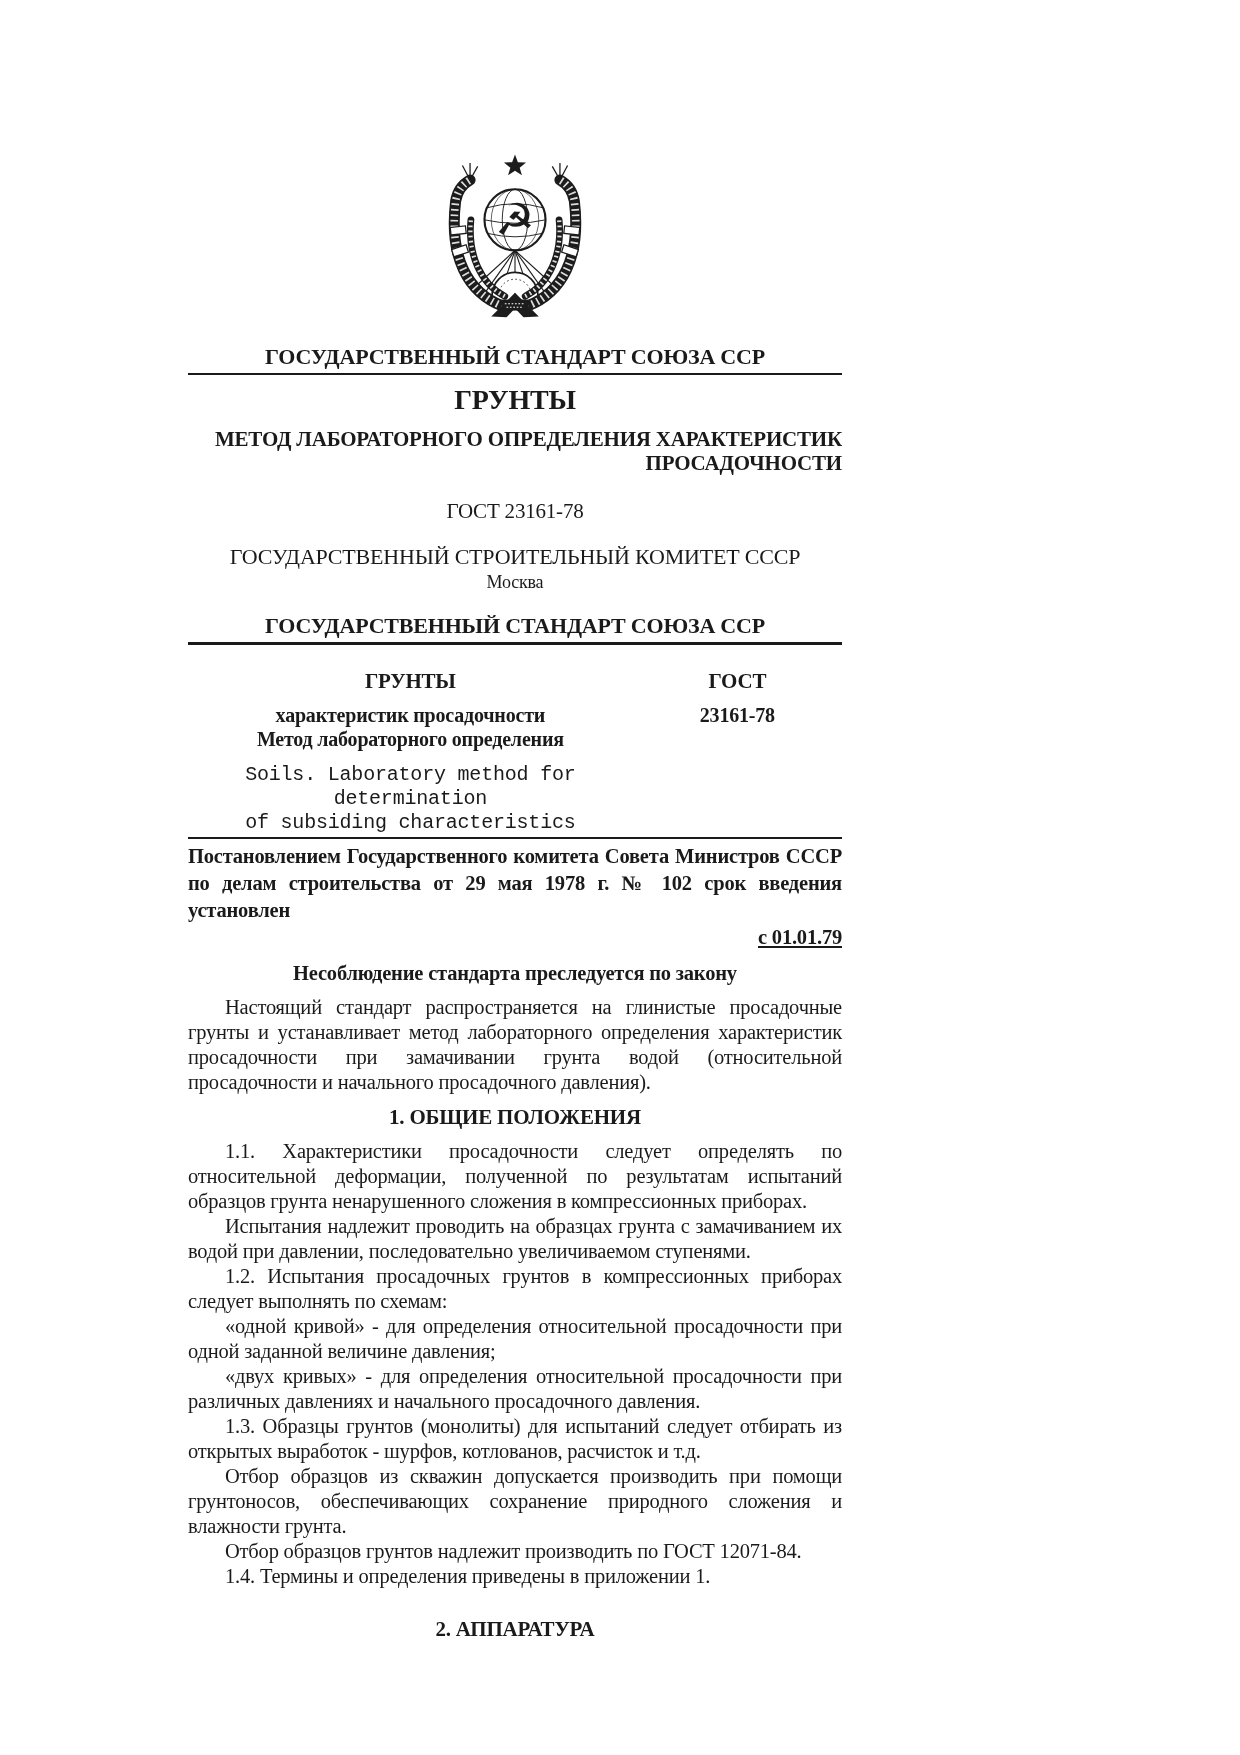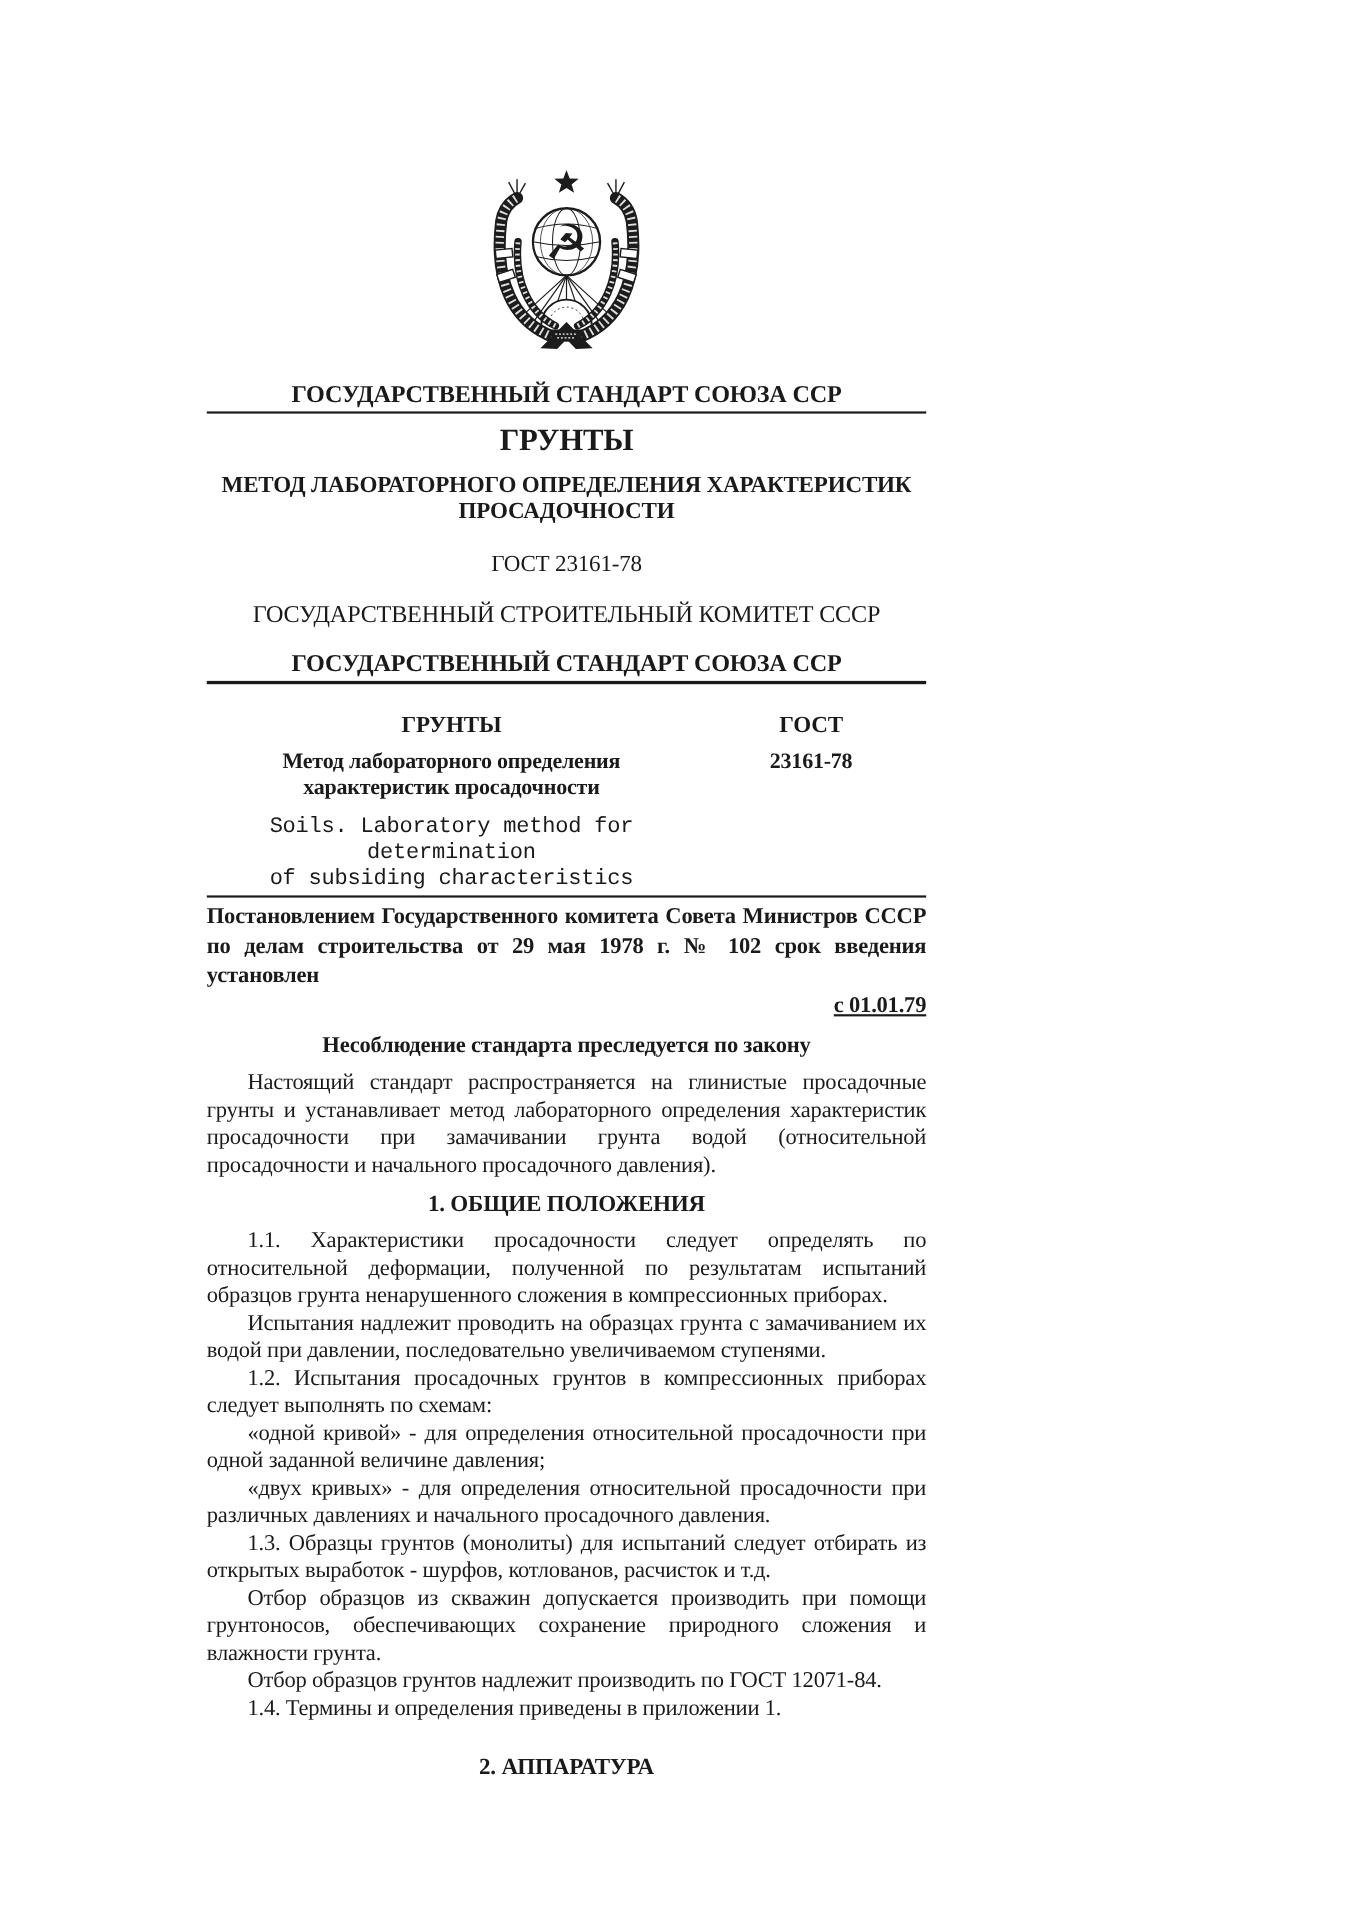--- a/index.html
+++ b/index.html
@@ -27,21 +27,21 @@
   .rule-2 { height:3px; margin-top:3px; }
   .rule-3 { height:2px; margin-top:2px; }
   .doc-title {
     margin:10px 0 0 0;
     font-size:28px; line-height:30px; font-weight:bold;
     text-align:center;
   }
   .doc-subtitle {
     margin:12px 0 0 0;
     font-size:21px; line-height:24px; font-weight:bold;
-    text-align:center;
+    text-align:right;
   }
   .line { display:block; }
   .std-number {
     margin-top:24px;
     font-size:21px; line-height:24px; font-weight:normal;
     text-align:center;
   }
   .committee {
     margin-top:21px;
     font-size:22px; line-height:25px;
@@ -163,30 +163,31 @@
     <h1 class="doc-title">ГРУНТЫ</h1>
 
     <h2 class="doc-subtitle">
       <span class="line">МЕТОД ЛАБОРАТОРНОГО ОПРЕДЕЛЕНИЯ ХАРАКТЕРИСТИК</span>
       <span class="line">ПРОСАДОЧНОСТИ</span>
     </h2>
 
     <div class="std-number">ГОСТ 23161-78</div>
 
     <div class="committee">ГОСУДАРСТВЕННЫЙ СТРОИТЕЛЬНЫЙ КОМИТЕТ СССР</div>
+    <div class="city">Москва</div>
 
     <div class="hdr-small hdr-small-2">ГОСУДАРСТВЕННЫЙ СТАНДАРТ СОЮЗА ССР</div>
     <div class="rule rule-2"></div>
 
     <div class="title-block">
       <div class="tb-left">
         <div class="tb-title">ГРУНТЫ</div>
         <div class="tb-sub">
+          <span class="line">характеристик просадочности</span>
           <span class="line">Метод лабораторного определения</span>
-          <span class="line">характеристик просадочности</span>
         </div>
         <div class="tb-eng">
           <span class="line">Soils. Laboratory method for determination</span>
           <span class="line">of subsiding characteristics</span>
         </div>
       </div>
       <div class="tb-right">
         <div class="tb-title">ГОСТ</div>
         <div class="tb-sub">23161-78</div>
       </div>

